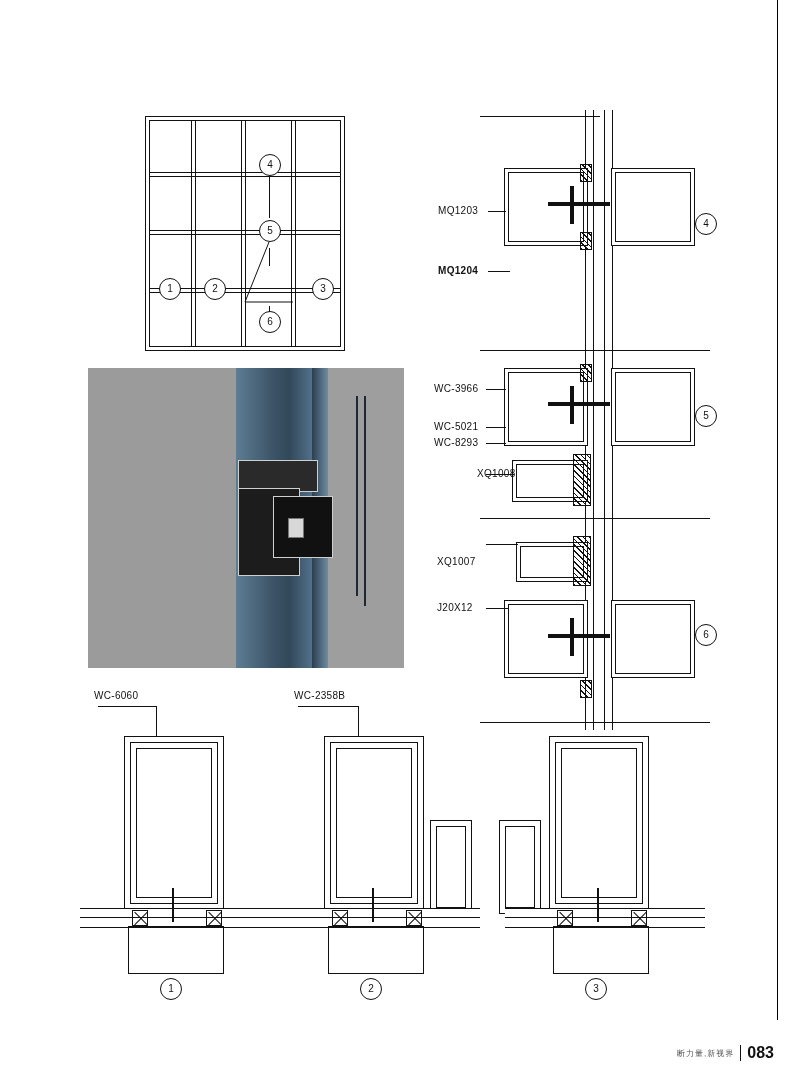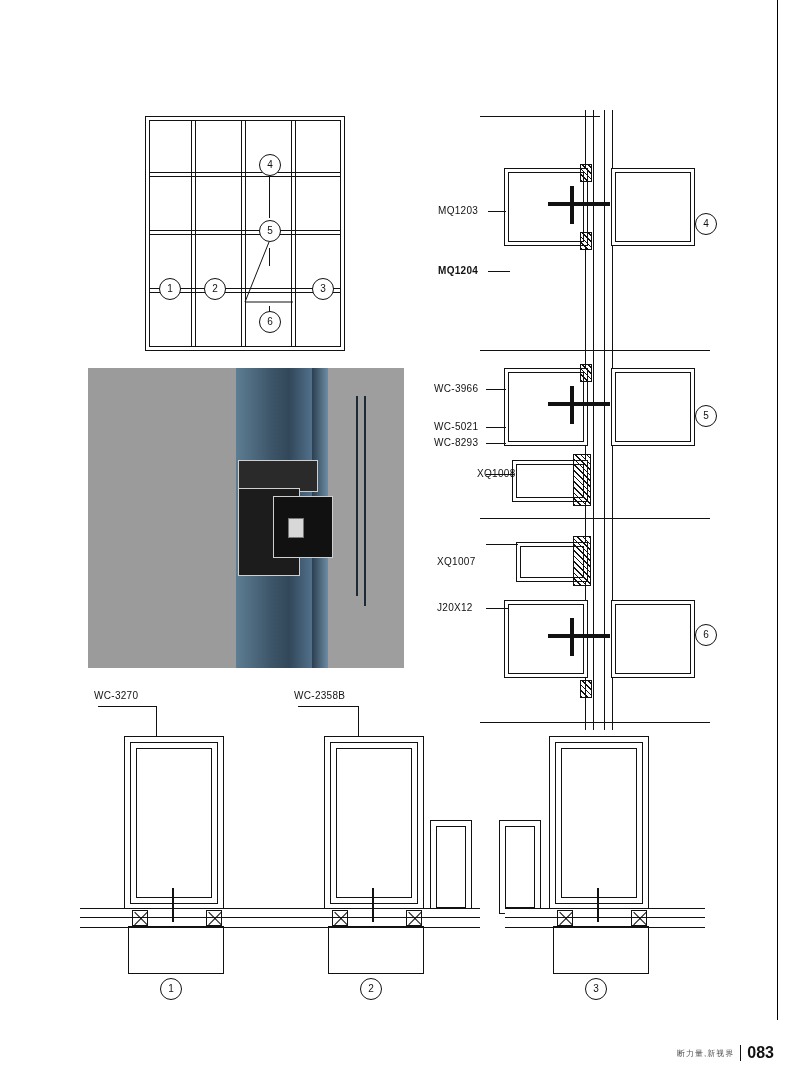--- a/index.html
+++ b/index.html
@@ -398,21 +398,21 @@
     <div class="lbl" style="left:17px; top:412px;margin-top:34px;">XQ1007</div>
     <div class="lbl" style="left:17px; top:492px;">J20X12</div>
 
     <div class="circ" style="left:275px; top:103px;">4</div>
     <div class="circ" style="left:275px; top:295px;">5</div>
     <div class="circ" style="left:275px; top:514px;">6</div>
   </div>
 
   <div id="bottom">
 
-    <div class="lbl" style="left:14px; top:0px;">WC-3270</div>
+    <div class="lbl" style="left:14px; top:0px;">WC-6060</div>
     <div class="leader hline" style="left:18px; top:16px; width:58px;"></div>
     <div class="leader vline" style="left:76px; top:16px; height:30px;"></div>
 
     <div class="lbl" style="left:214px; top:0px;">WC-2358B</div>
     <div class="leader hline" style="left:218px; top:16px; width:60px;"></div>
     <div class="leader vline" style="left:278px; top:16px; height:30px;"></div>
 
     <div class="det" style="left:0px;">
       <div class="winframe">
         <span class="i1"></span>

